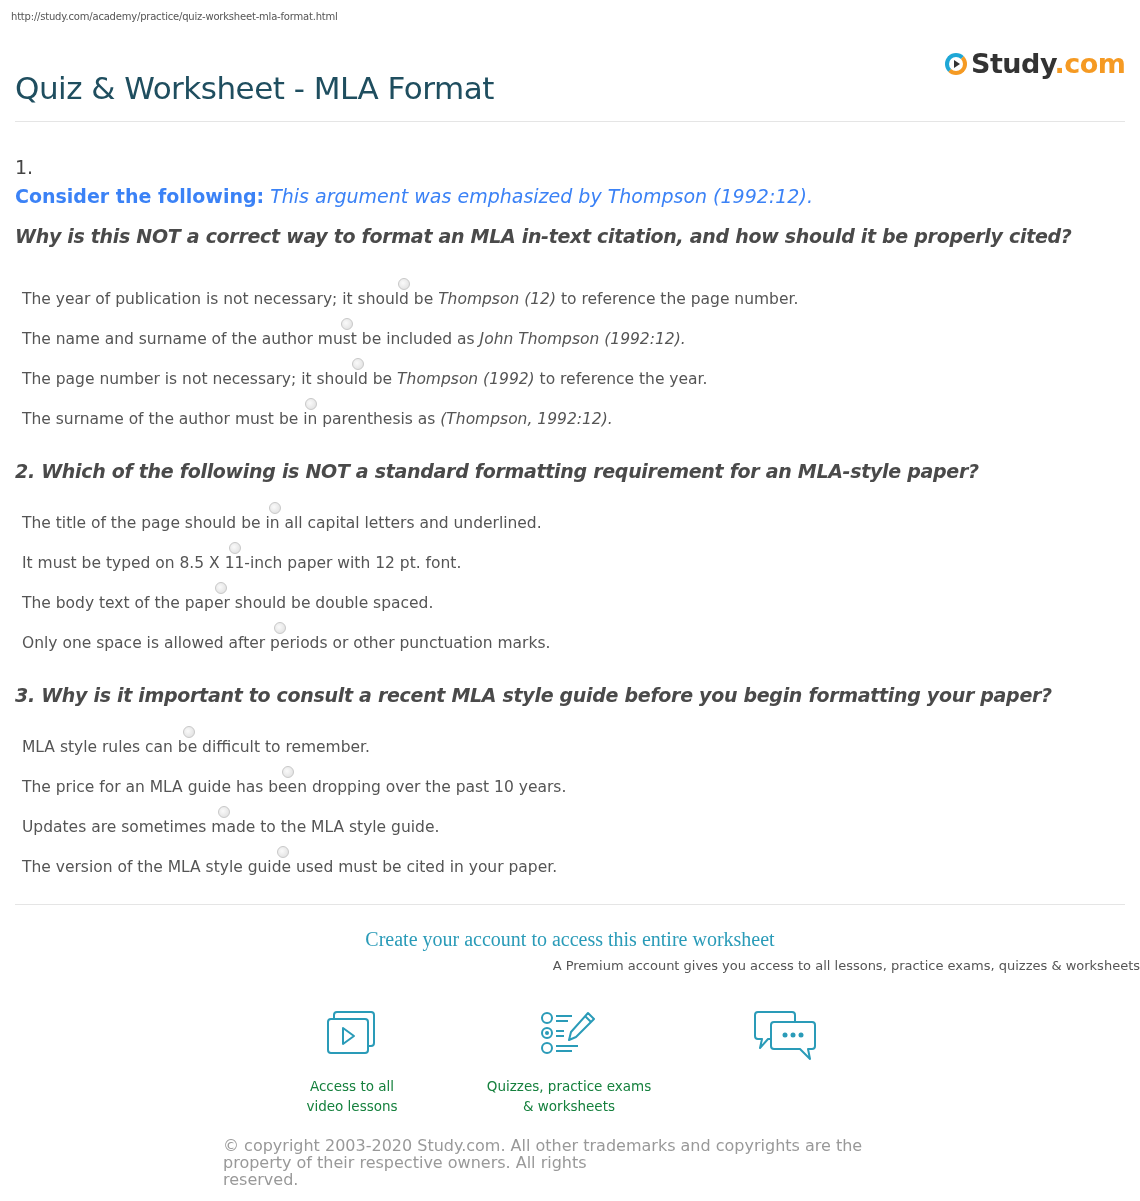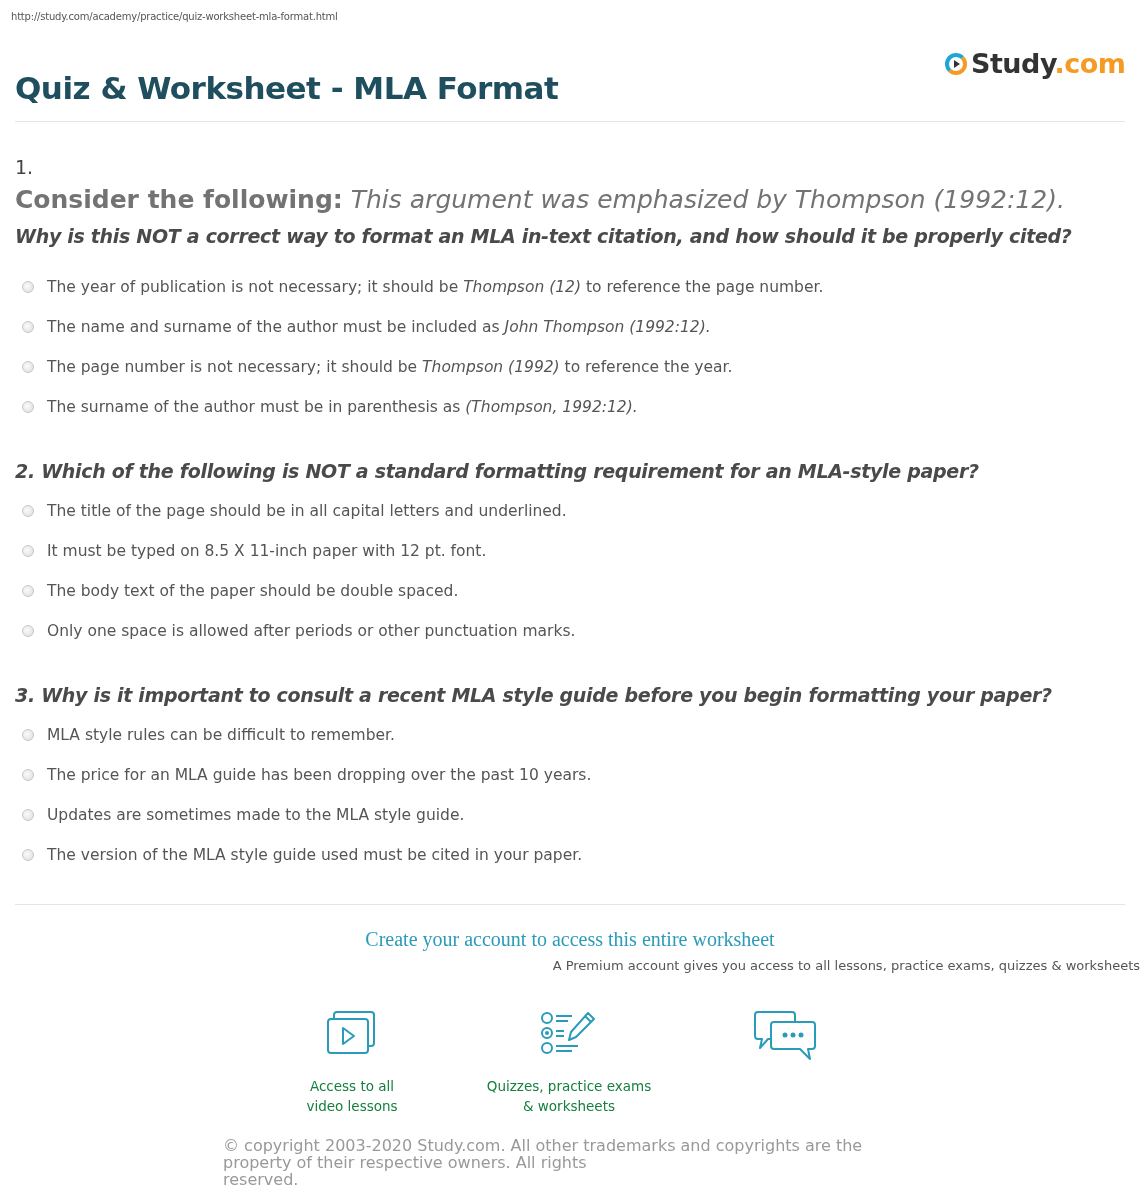--- a/index.html
+++ b/index.html
@@ -6,30 +6,30 @@
   html, body { width: 1140px; height: 1201px; background: #ffffff; overflow: hidden; }
   body { font-family: "DejaVu Sans", sans-serif; color: #4a4a4a; position: relative; }
 
   .url { position: absolute; left: 11px; top: 11px; font-size: 10px; color: #555; letter-spacing: -0.2px; }
   .logo { position: absolute; left: 945px; top: 9px; display: flex; align-items: center; margin-top: 39px; }
   .logo-mark { width: 22px; height: 22px; border-radius: 50%; border: 4px solid #1ea7d6; border-right-color: #f59a23; border-bottom-color: #f59a23; position: relative; margin-right: 4px; }
   .logo-mark::after { content: ""; position: absolute; left: 5px; top: 3px; width: 0; height: 0; border-left: 6px solid #333; border-top: 4px solid transparent; border-bottom: 4px solid transparent; }
   .logo-text { font-size: 27px; font-weight: bold; color: #333; letter-spacing: -0.5px; }
   .logo-dot { color: #f59a23; }
 
-  .title { position: absolute; left: 15px; top: 70px; font-size: 31px; color: #1f4e5f; font-weight: bold; letter-spacing: -0.5px; }
+  .title { position: absolute; left: 15px; top: 70px; font-size: 31px; color: #1f4e5f; font-weight: normal; letter-spacing: -0.5px; }
   .hr { position: absolute; left: 15px; right: 15px; height: 1px; background: #e5e5e5; }
 
   .qnum { position: absolute; left: 15px; font-size: 19px; color: #444; }
-  .consider { position: absolute; left: 15px; font-size: 25px; color: #737373; }
+  .consider { position: absolute; left: 15px; font-size: 19px; color: #3b82f6; }
   .consider b { font-weight: bold; }
   .consider i { font-style: italic; }
   .qtext { position: absolute; left: 15px; font-size: 19px; font-weight: bold; color: #4a4a4a; letter-spacing: -0.3px; font-style: italic; }
 
-  .opt { position: absolute; left: 22px; display: flex; align-items: center; font-size: 15.5px; color: #555; }
+  .opt { position: absolute; left: 22px; display: flex; align-items: center; font-size: 15.5px; color: #555; flex-direction: column; }
   .radio { width: 12px; height: 12px; border-radius: 50%; border: 1px solid #c8c8c8; background: radial-gradient(circle at 40% 40%, #fafafa, #dcdcdc); margin-right: 13px; flex-shrink: 0; }
   .opt i { font-style: italic; }
 
   .cta-title { position: absolute; left: 0; width: 1140px; top: 928px; text-align: center; font-size: 20px; color: #2a9bb8; font-weight: normal; font-family: Liberation Serif, serif; }
   .cta-sub { position: absolute; left: 0; width: 1140px; top: 958px; text-align: right; font-size: 13px; color: #555; }
 
   .feat { position: absolute; top: 1010px; width: 200px; text-align: center; }
   .feat svg { display: block; margin: 0 auto; }
   .feat-label { margin-top: 20px; font-size: 13.5px; color: #15803d; line-height: 20px; }
 

